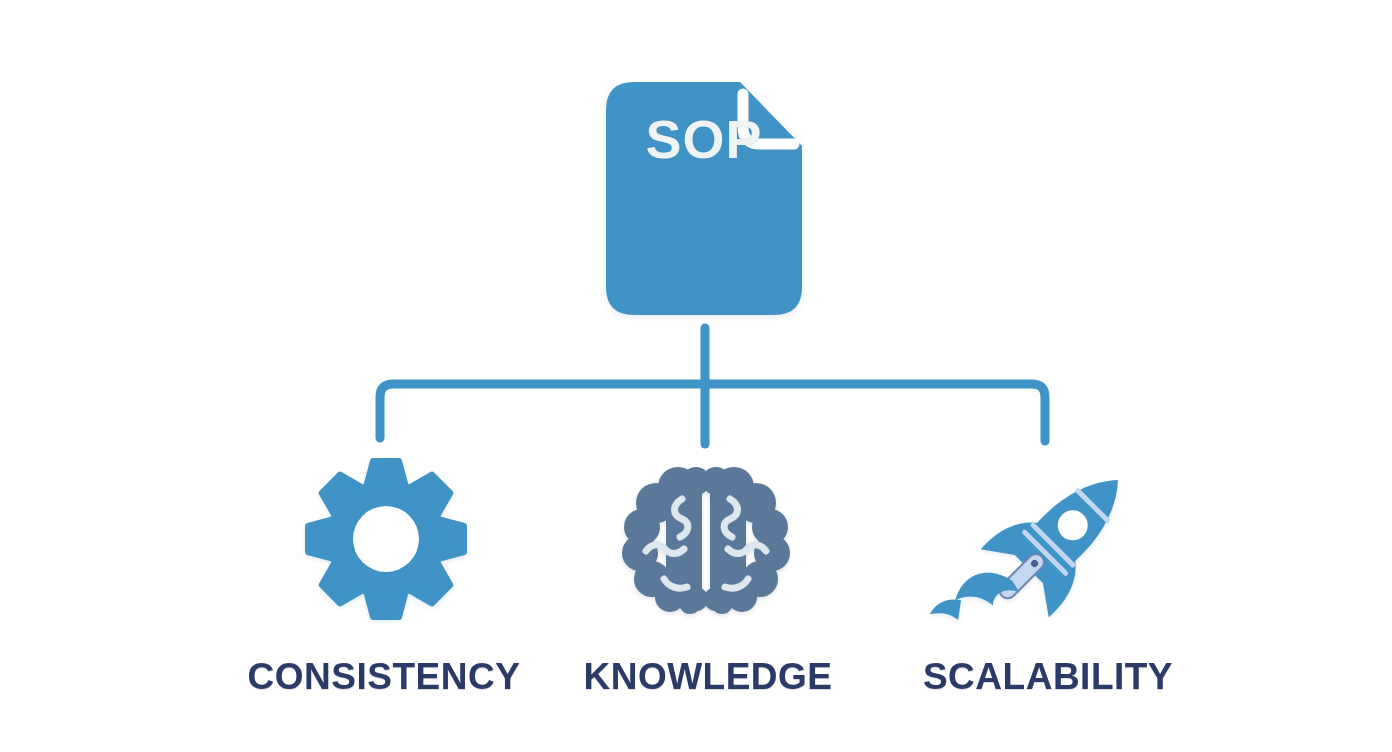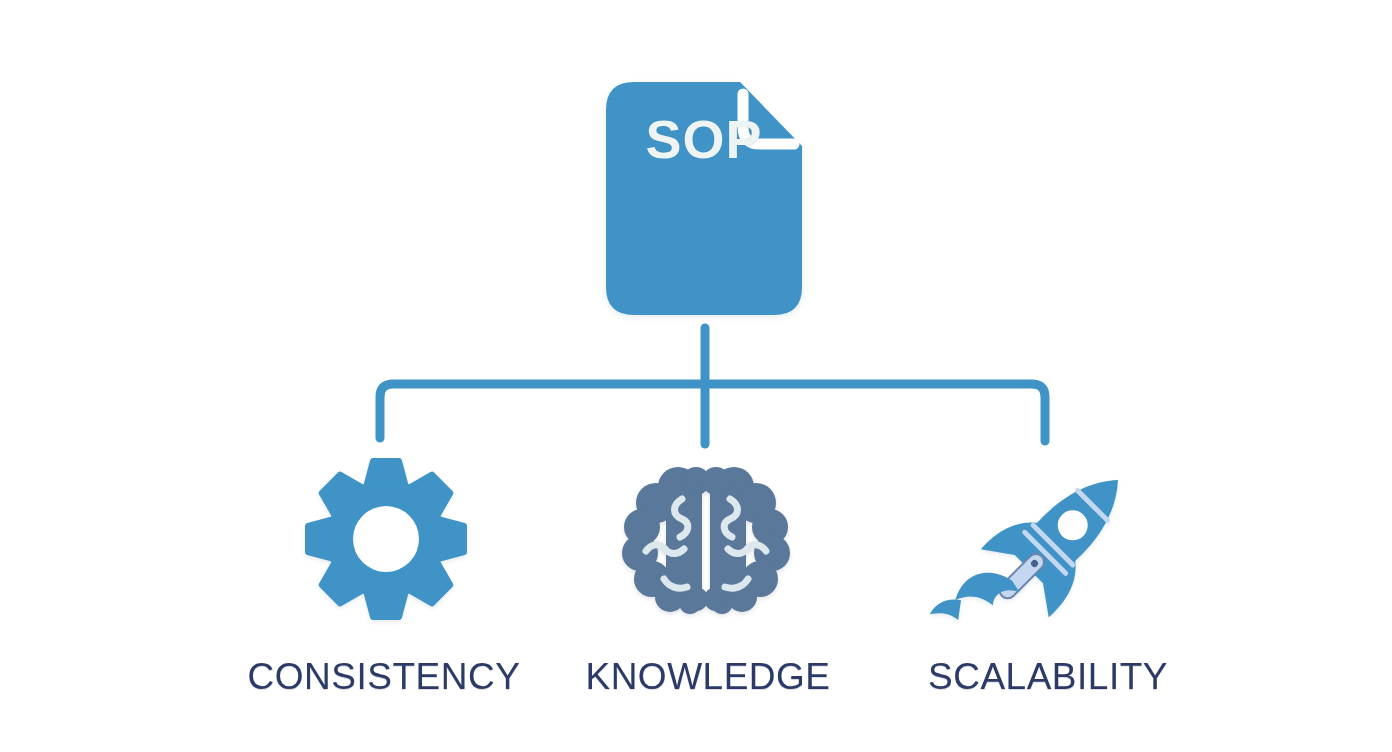--- a/index.html
+++ b/index.html
@@ -49,21 +49,21 @@
     filter:drop-shadow(0 2px 2px rgba(40,80,120,0.12));}
   .brain-icon{left:612px;top:443px;width:188px;height:160px;
     filter:drop-shadow(0 2px 2px rgba(40,60,90,0.15));}
   .rocket-icon{left:958px;top:420px;width:200px;height:200px;
     filter:drop-shadow(0 2px 2px rgba(40,80,120,0.12));}
 
   
   .branch-label{
     top:640px;width:320px;height:44px;
     text-align:center;
-    font-size:37px;font-weight:400;letter-spacing:0.5px;
+    font-size:37px;font-weight:700;letter-spacing:0.5px;
     color:var(--label-navy);
     text-shadow:0 1px 0 rgba(43,58,102,0.18);
     user-select:none;
     white-space:nowrap;
   }
   .label-consistency{left:224px;}
   .label-knowledge{left:548px;}
   .label-scalability{left:888px;}
 </style>
 </head>

